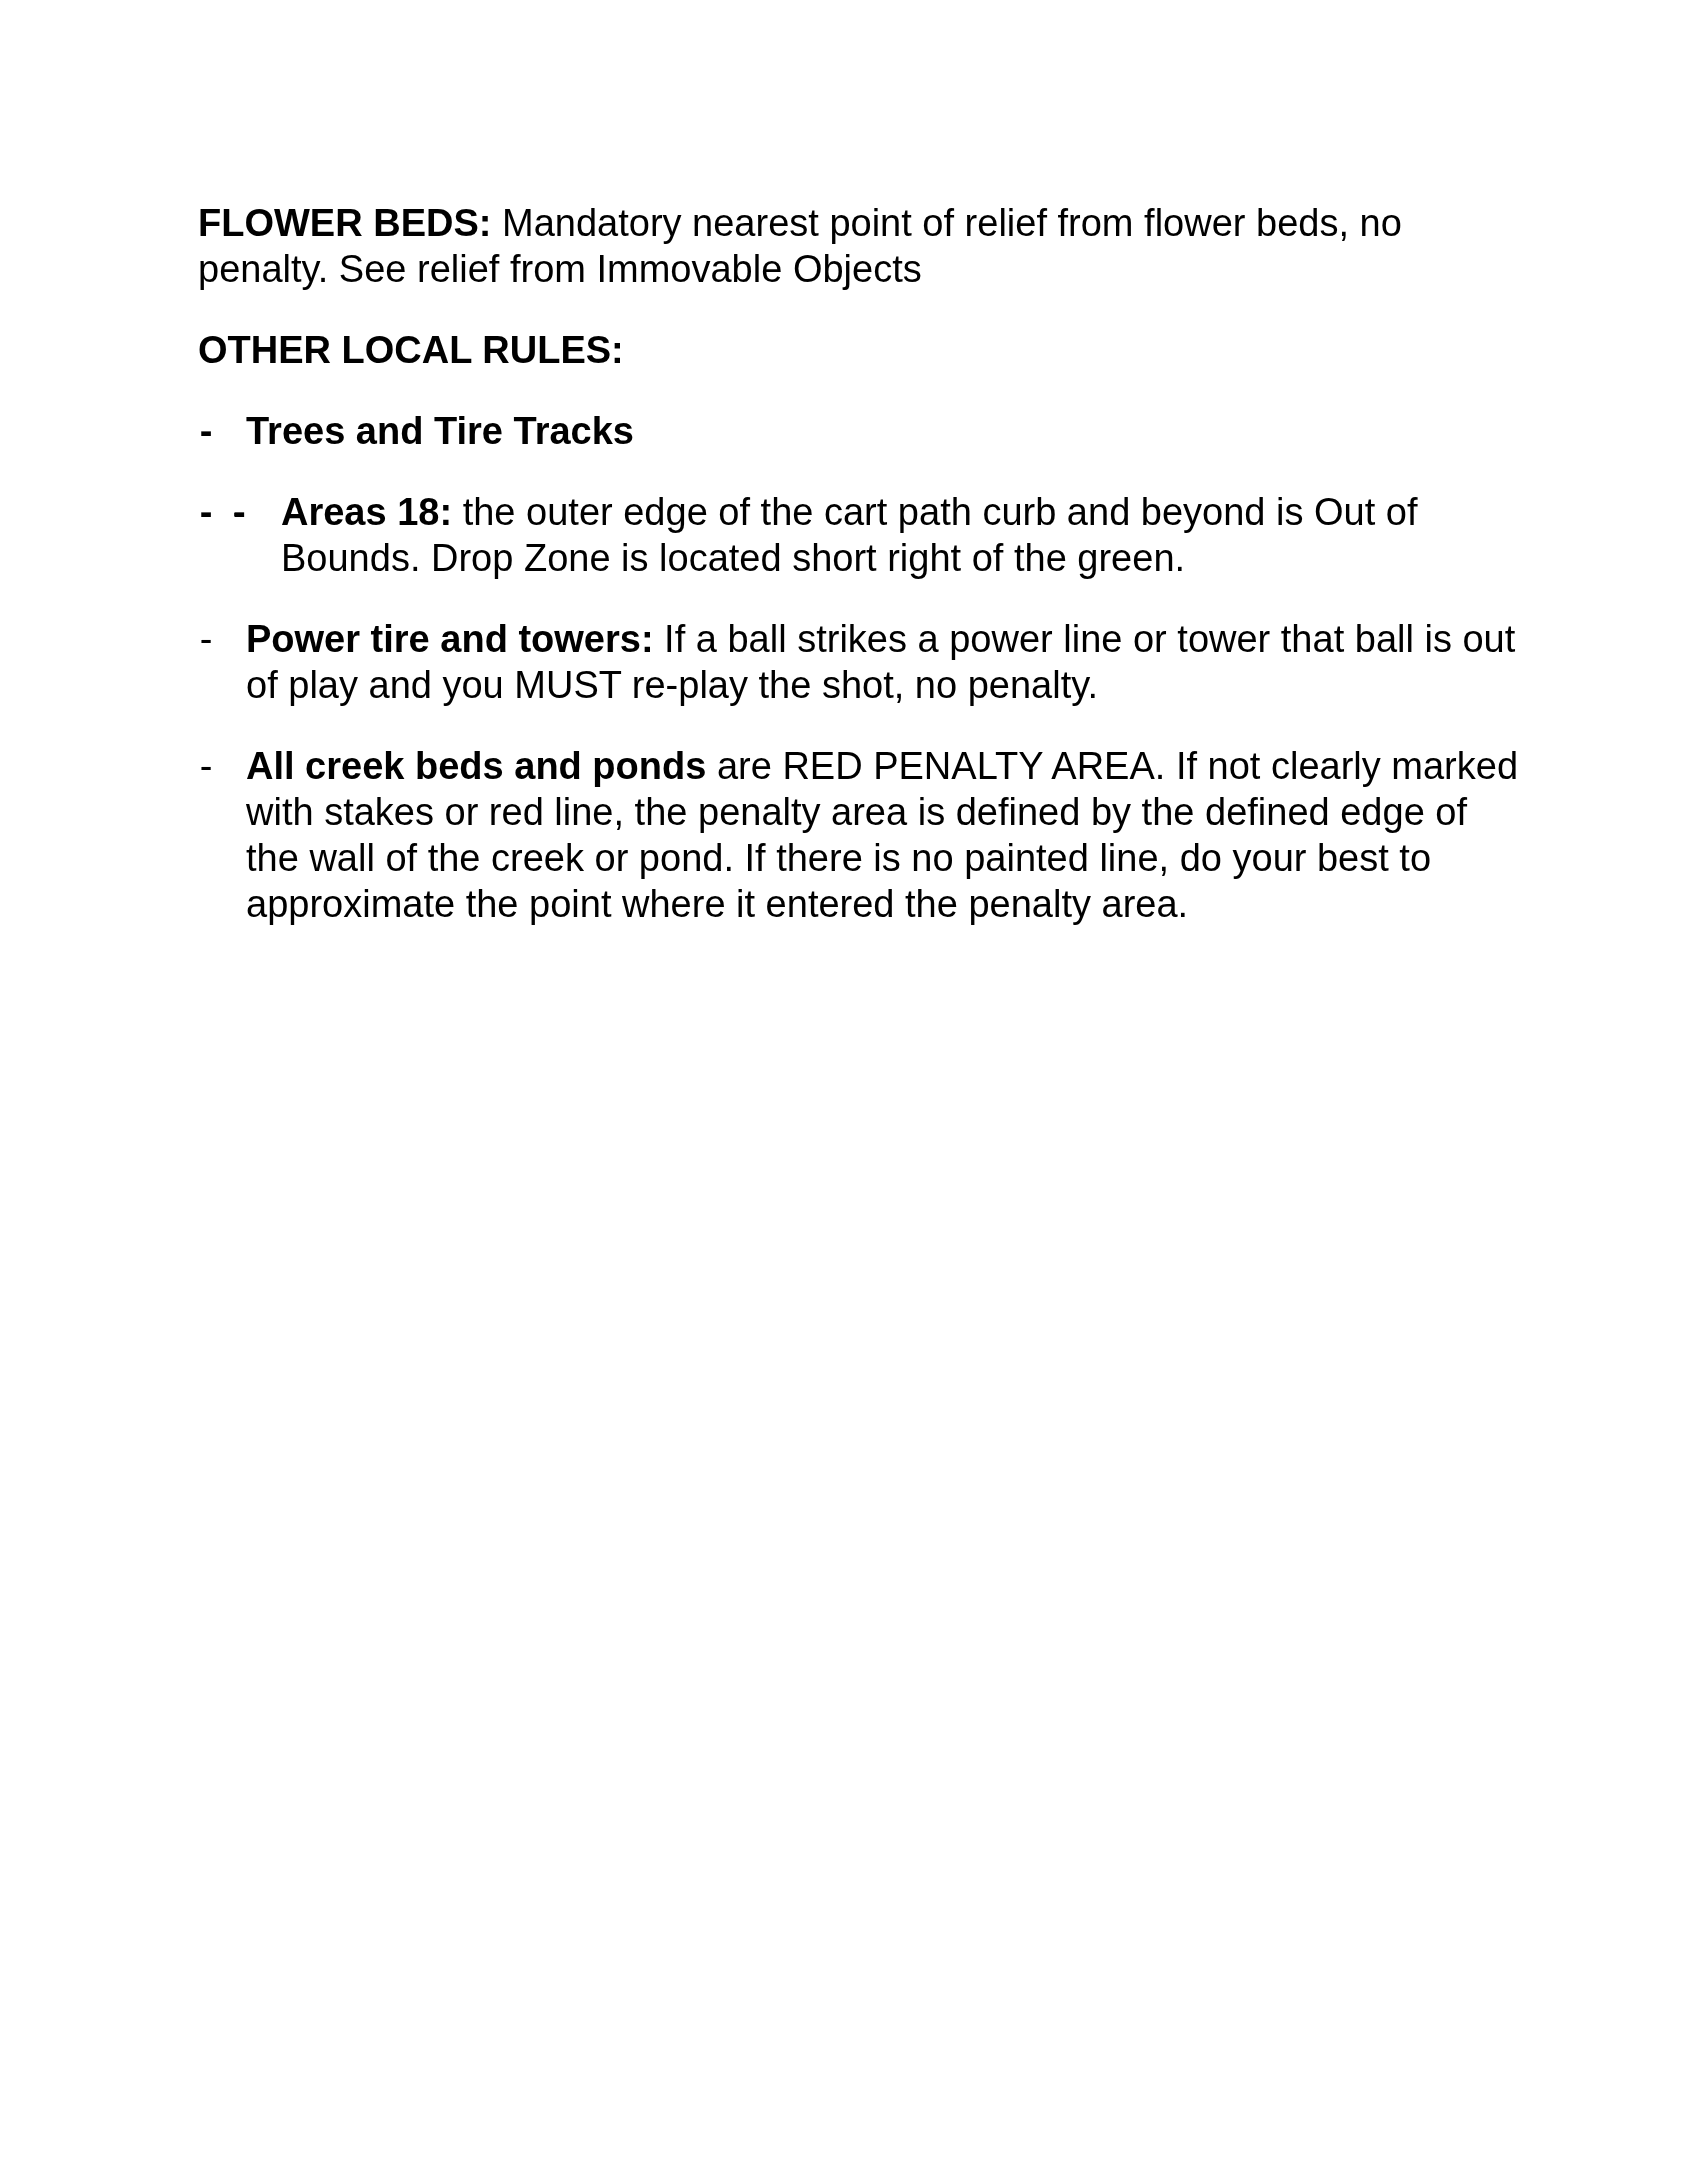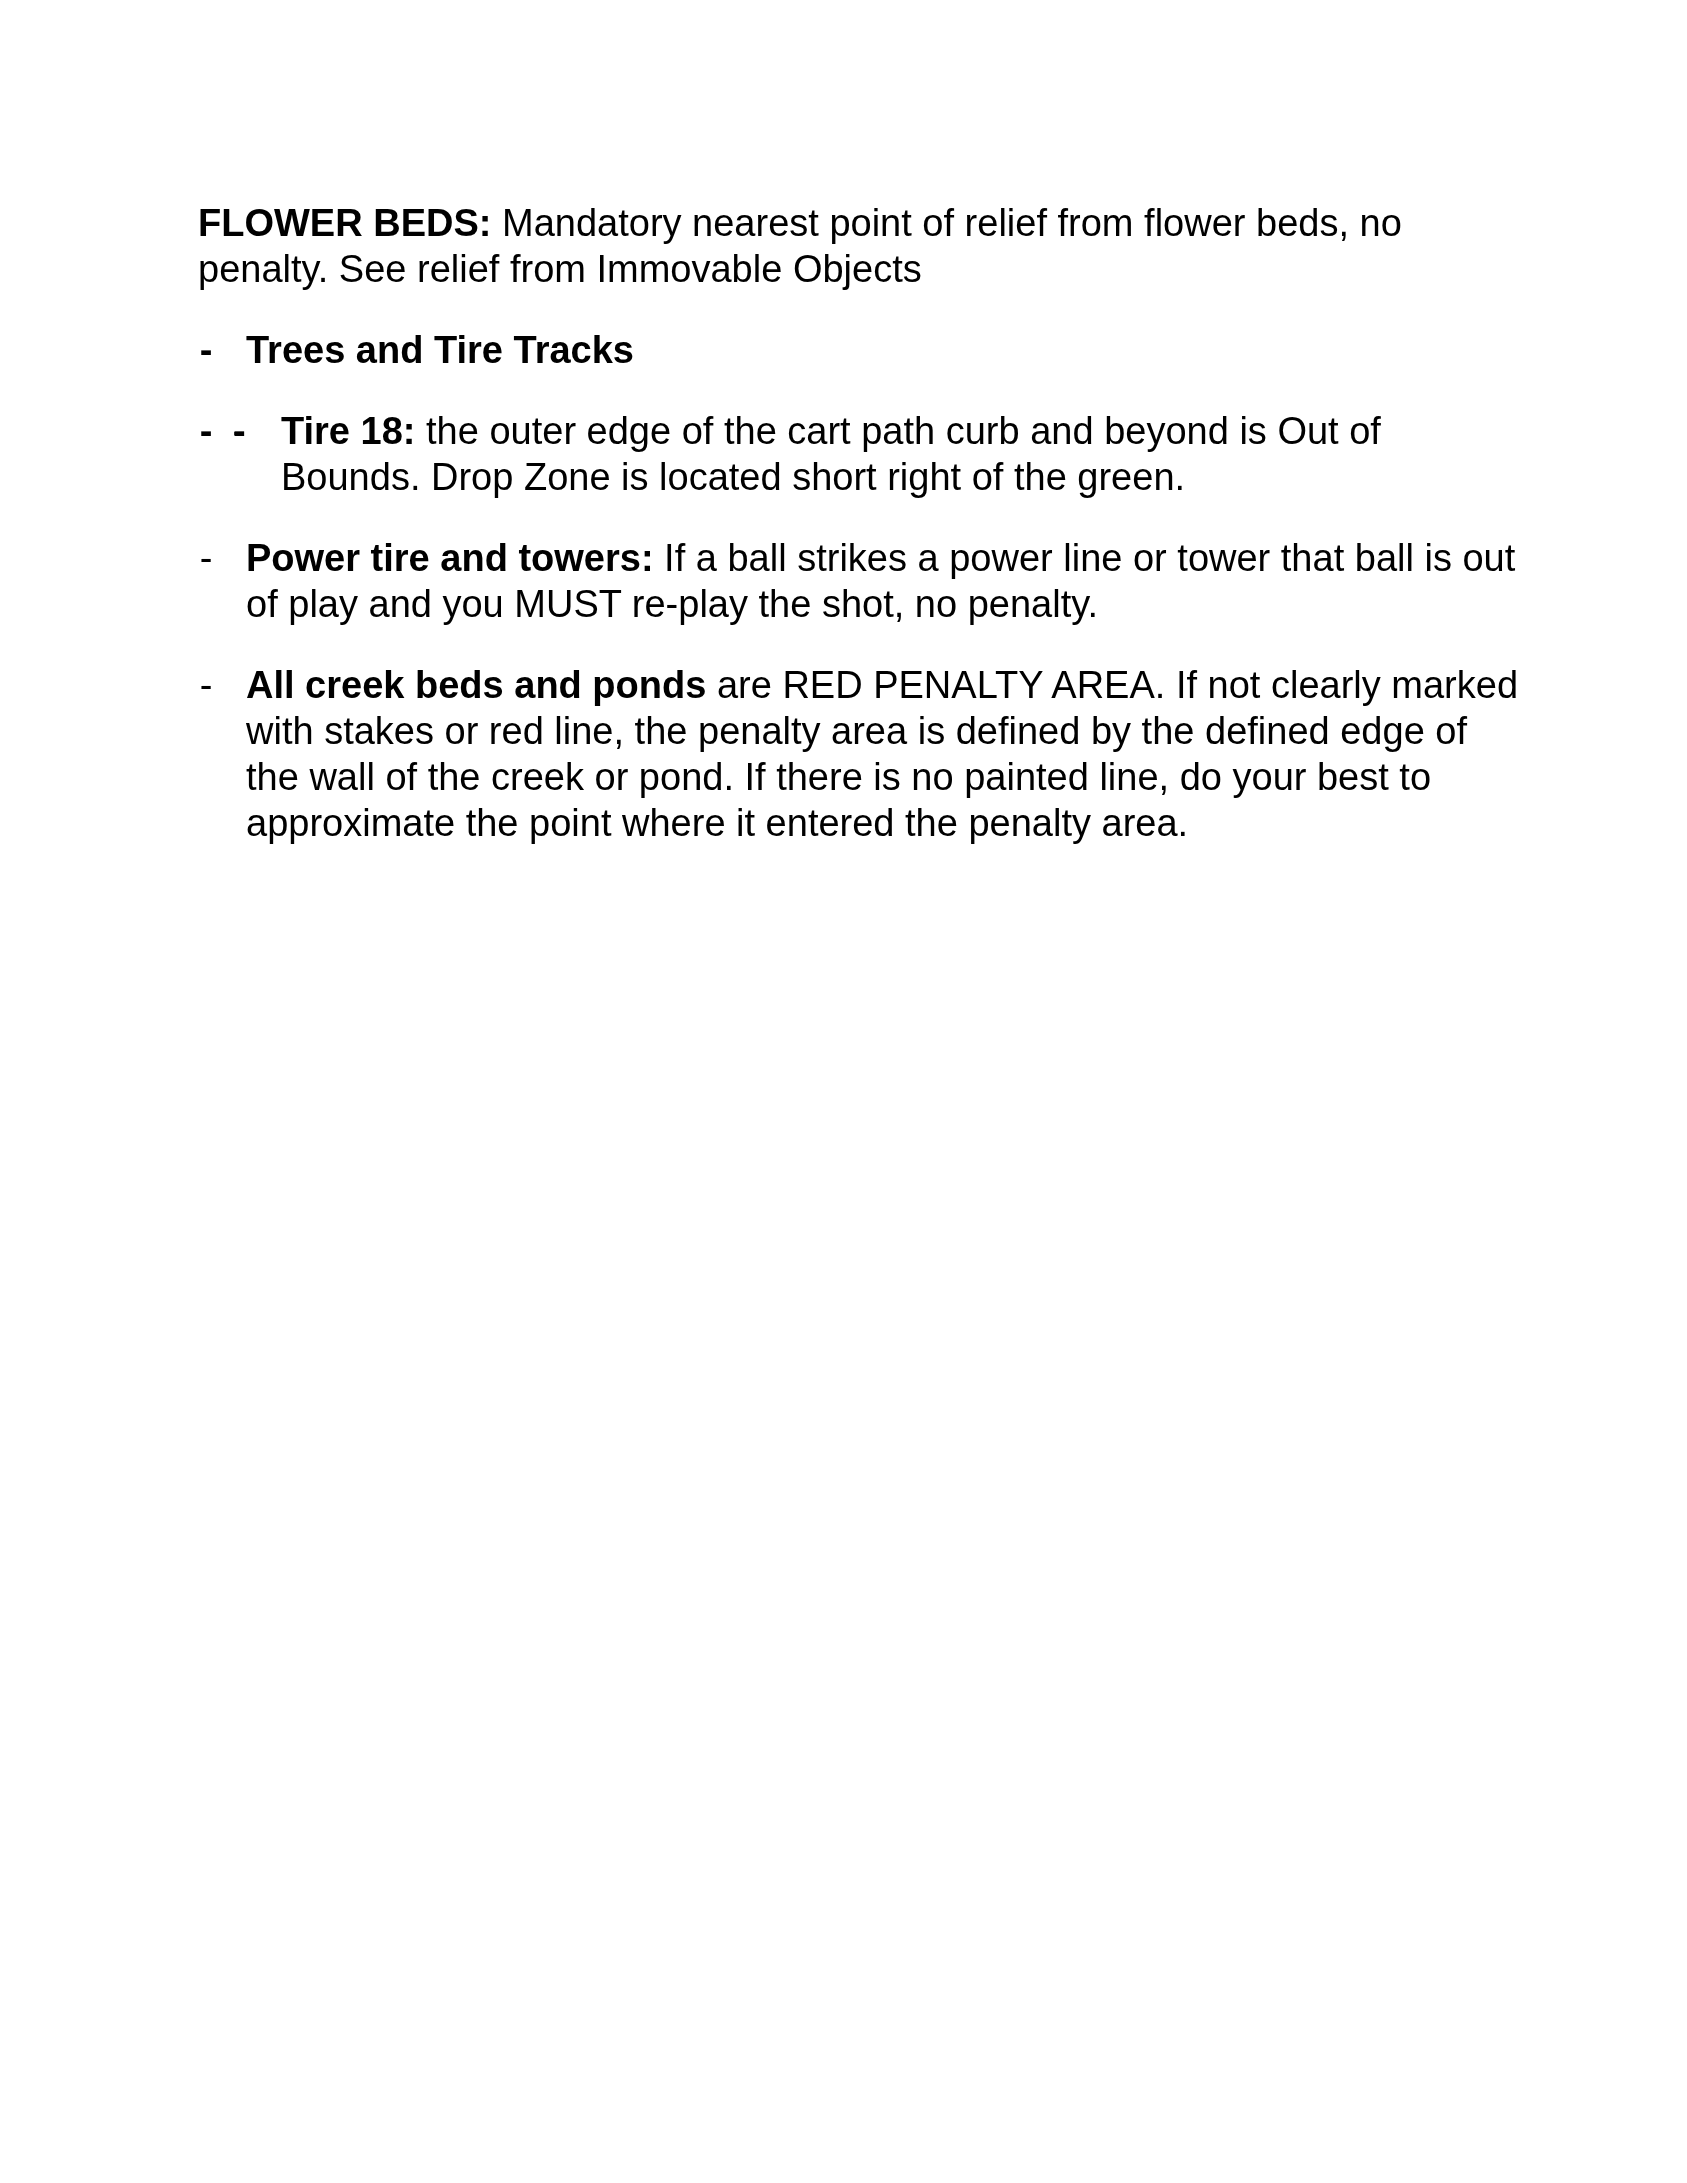--- a/index.html
+++ b/index.html
@@ -50,23 +50,24 @@
   .li.lvl2 > .bullet { left: 35px; }
   .bullet.bold-dash { font-weight: 700; }
   .bullet.thin-dash { font-weight: 400; }
 </style>
 </head>
 <body>
 
 <div class="page">
   <div class="content" id="doc-content">
       <div class="block"><span class="b">FLOWER BEDS:</span><span class="r"> Mandatory nearest point of relief from flower beds, no penalty. See relief from Immovable Objects</span></div>
+      <div class="block"><span class="b">OTHER LOCAL RULES:</span></div>
       <div class="block li lvl1"><span class="bullet bold-dash">-</span><span class="b">Trees and Tire Tracks</span></div>
       <div class="block li lvl2"><span class="bullet thin-dash">-</span></div>
       <div class="block li lvl2"><span class="bullet thin-dash">-</span></div>
       <div class="block li lvl2"><span class="bullet thin-dash">-</span></div>
       <div class="block li lvl1"><span class="bullet bold-dash">-</span></div>
-      <div class="block li lvl2"><span class="bullet bold-dash">-</span><span class="b">Tire 18:</span><span class="r"> the outer edge of the cart path curb and beyond is Out of Bounds. Drop Zone is located short right of the green.</span></div>
+      <div class="block li lvl2"><span class="bullet bold-dash">-</span><span class="b">Areas 18:</span><span class="r"> the outer edge of the cart path curb and beyond is Out of Bounds. Drop Zone is located short right of the green.</span></div>
       <div class="block li lvl1"><span class="bullet thin-dash">-</span><span class="b">Power tire and towers:</span><span class="r"> If a ball strikes a power line or tower that ball is out of play and you MUST re-play the shot, no penalty.</span></div>
       <div class="block li lvl1"><span class="bullet thin-dash">-</span><span class="b">All creek beds and ponds</span><span class="r"> are RED PENALTY AREA. If not clearly marked with stakes or red line, the penalty area is defined by the defined edge of the wall of the creek or pond. If there is no painted line, do your best to approximate the point where it entered the penalty area.</span></div>
     </div>
 </div>
 
 
 </body></html>

